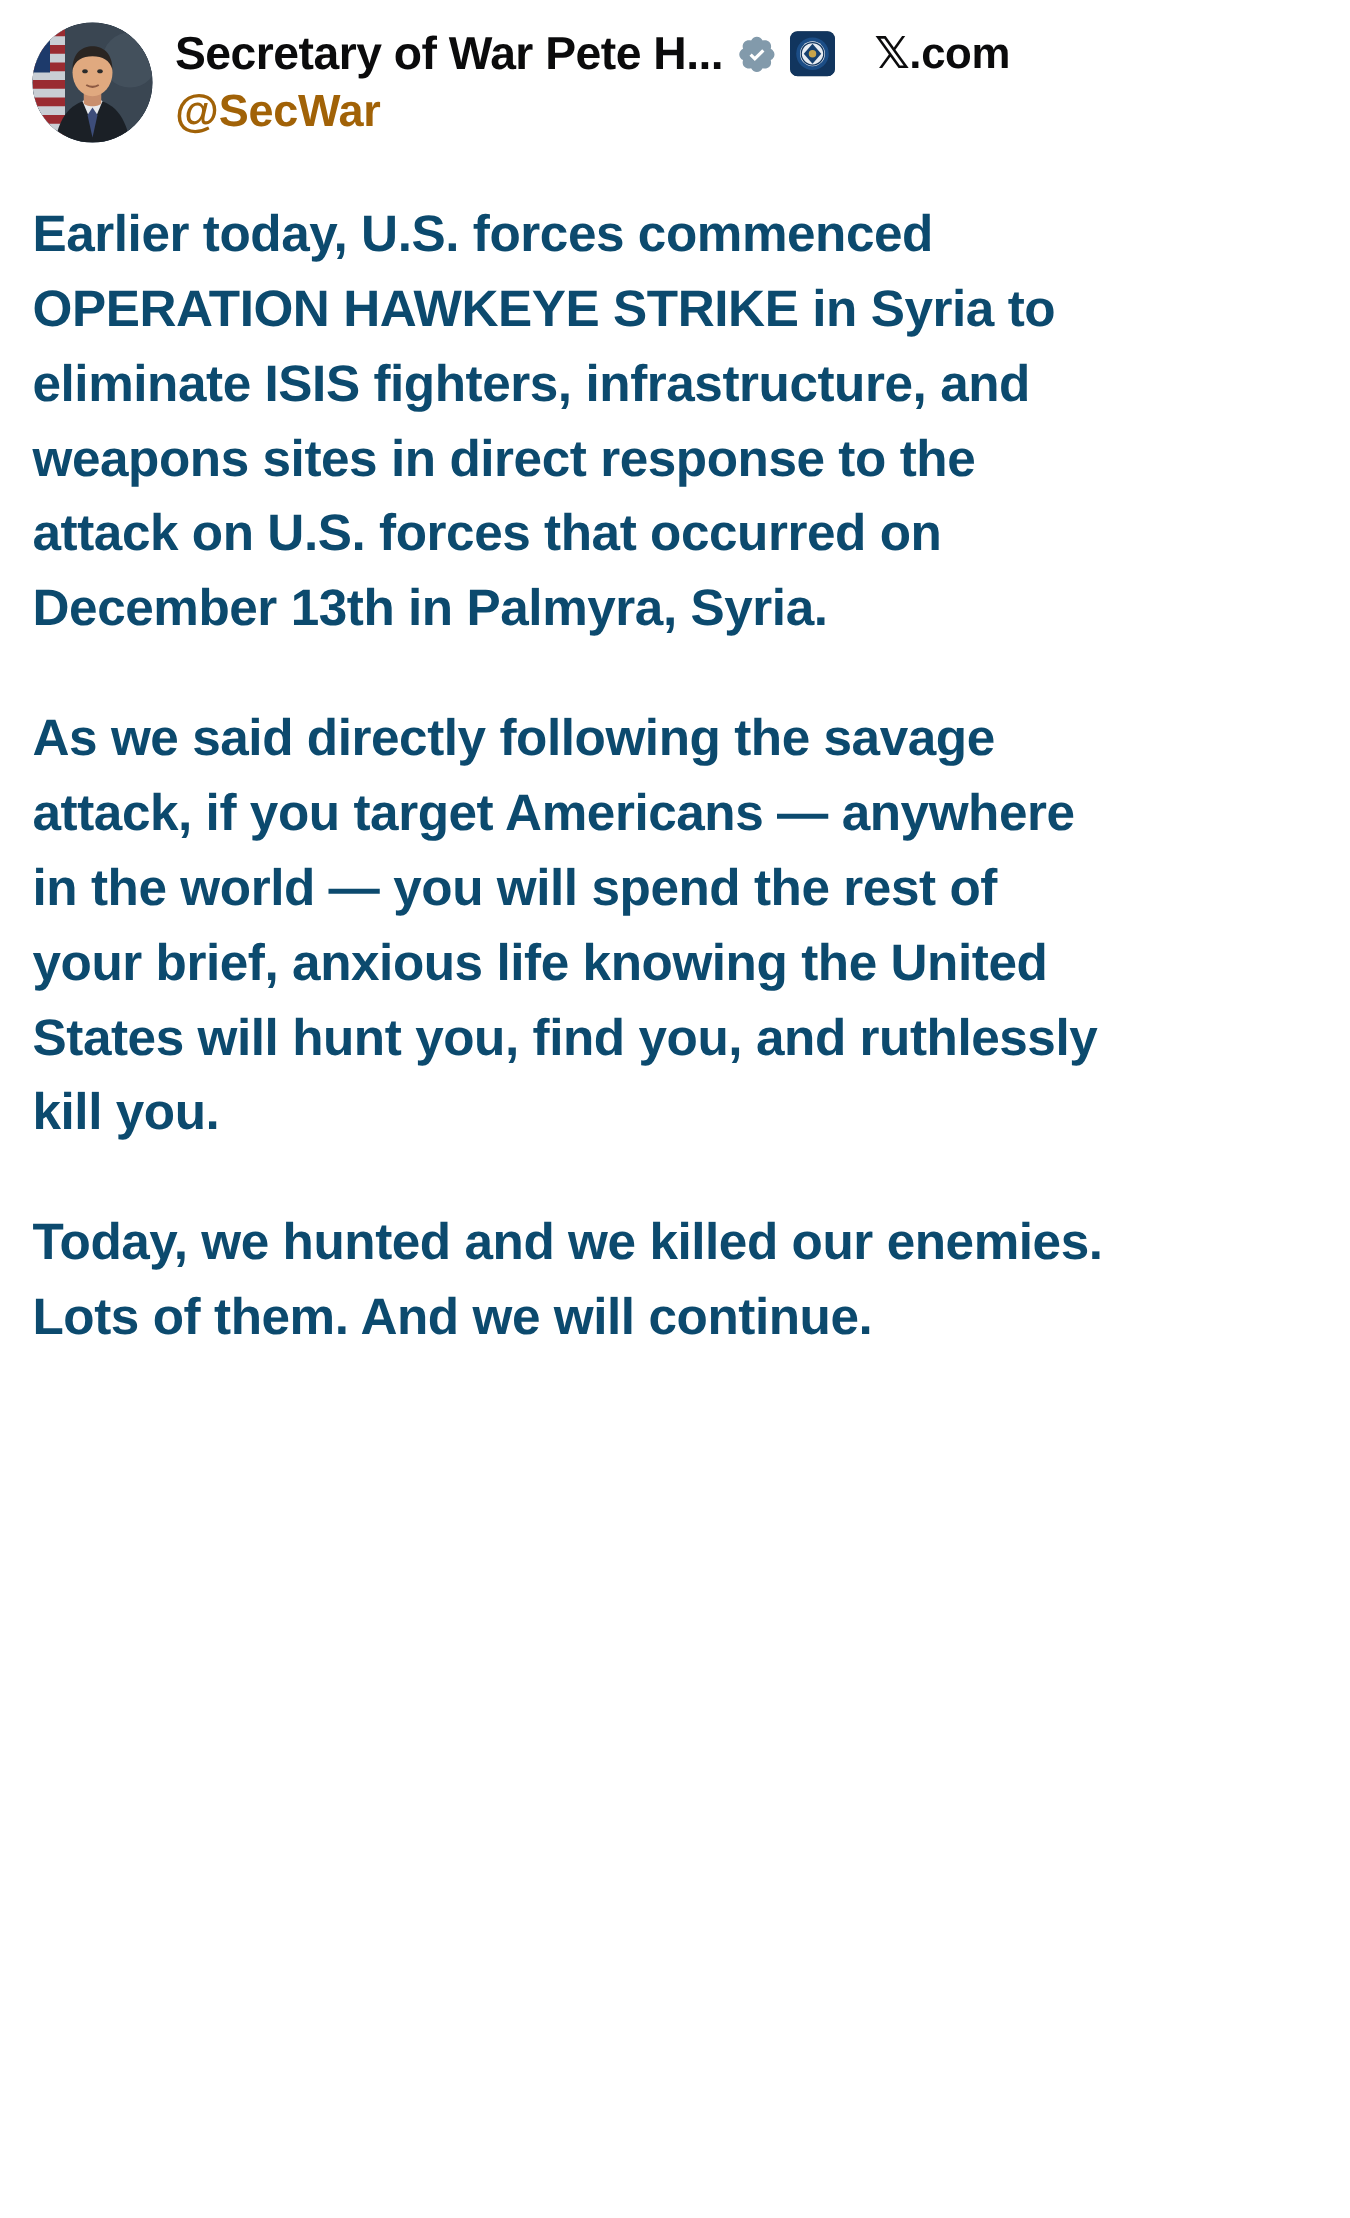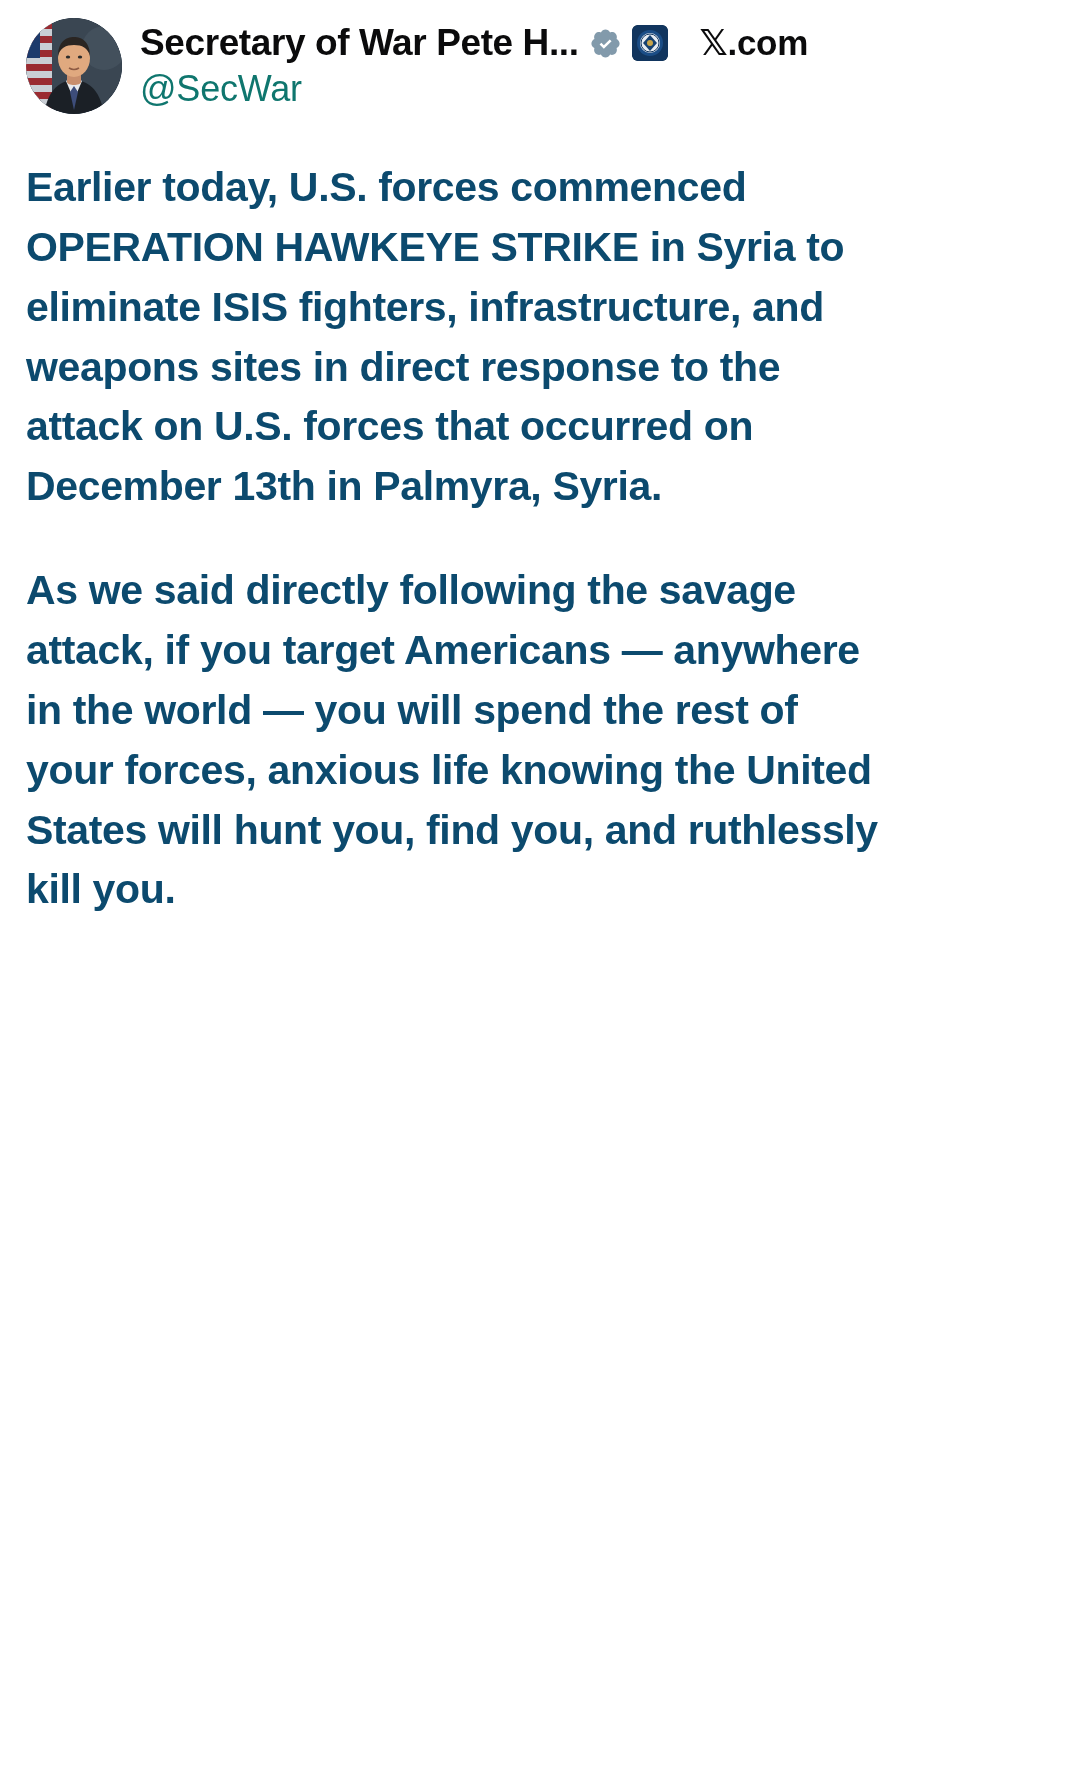--- a/index.html
+++ b/index.html
@@ -82,22 +82,22 @@
     gap: 0px;
   }
   .domain-x {
     font-size: 35px;
     font-weight: bold;
     font-family: "DejaVu Sans", sans-serif;
   }
   .handle {
     margin-top: 2px;
     font-size: 36px;
-    font-weight: normal;
-    color: #0f766e;
+    font-weight: bold;
+    color: #a16207;
     letter-spacing: -0.2px;
     line-height: 1.2;
   }
   .tweet-body {
     margin-top: 44px;
     font-size: 41px;
     font-weight: bold;
     line-height: 1.46;
     letter-spacing: -0.35px;
     color: #0c4a6e;
@@ -188,16 +188,17 @@
             <span>.com</span>
         </span>
       </div>
 
       <div class="handle">@SecWar</div>
     </div>
   </div>
 
   <div class="tweet-body">
     <p class="tweet-paragraph">Earlier today, U.S. forces commenced OPERATION HAWKEYE STRIKE in Syria to eliminate ISIS fighters, infrastructure, and weapons sites in direct response to the attack on U.S. forces that occurred on December 13th in Palmyra, Syria.</p>
-    <p class="tweet-paragraph">As we said directly following the savage attack, if you target Americans — anywhere in the world — you will spend the rest of your forces, anxious life knowing the United States will hunt you, find you, and ruthlessly kill you.</p>
+    <p class="tweet-paragraph">As we said directly following the savage attack, if you target Americans — anywhere in the world — you will spend the rest of your brief, anxious life knowing the United States will hunt you, find you, and ruthlessly kill you.</p>
+    <p class="tweet-paragraph">Today, we hunted and we killed our enemies. Lots of them. And we will continue.</p>
   </div>
 
 </div>
 
 </body></html>

